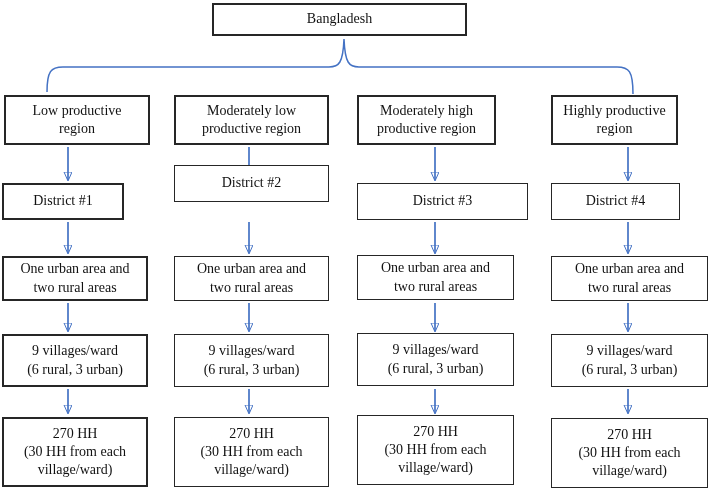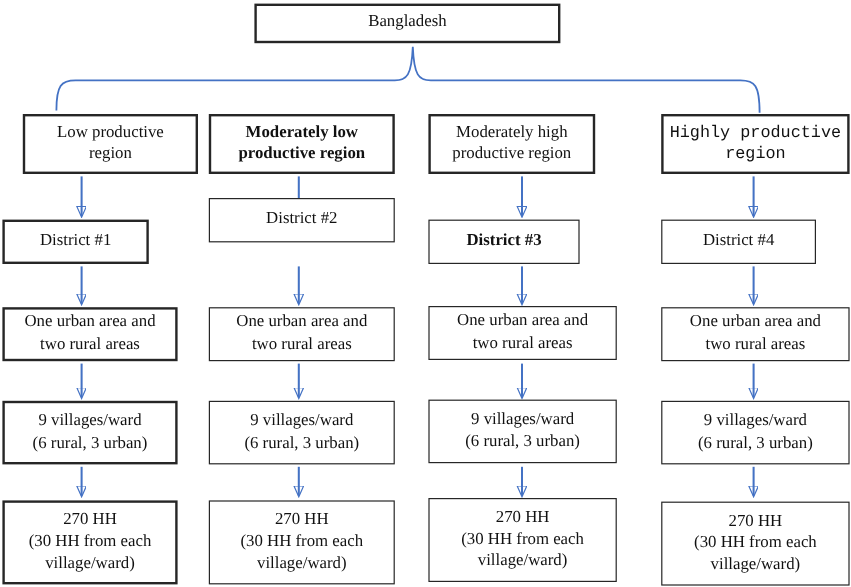--- a/index.html
+++ b/index.html
@@ -54,32 +54,32 @@
     <line x1="628" y1="303" x2="628" y2="331" stroke-width="1.7" marker-end="url(#ah)"></line>
 
     <line x1="68" y1="389" x2="68" y2="413" stroke-width="1.7" marker-end="url(#ah)"></line>
     <line x1="249" y1="389" x2="249" y2="413" stroke-width="1.7" marker-end="url(#ah)"></line>
     <line x1="435" y1="389" x2="435" y2="413" stroke-width="1.7" marker-end="url(#ah)"></line>
     <line x1="628" y1="389" x2="628" y2="413" stroke-width="1.7" marker-end="url(#ah)"></line>
   </svg>
 
   <div class="box" style="left:212px;top:3px;width:255px;height:33px;">Bangladesh</div>
 
-  <div class="box" style="left:19px;top:95px;width:146px;height:50px;">Low productive
+  <div class="box" style="left:4px;top:95px;width:146px;height:50px;">Low productive
 region</div>
-  <div class="box" style="left:174px;top:95px;width:155px;height:50px;font-weight:bold;">Moderately low
+  <div class="box" style="left:174px;top:95px;width:155px;height:50px;">Moderately low
 productive region</div>
   <div class="box" style="left:357px;top:95px;width:139px;height:50px;">Moderately high
 productive region</div>
-  <div class="box" style="left:551px;top:95px;width:157px;height:50px;font-family:Liberation Mono, monospace;">Highly productive
+  <div class="box" style="left:551px;top:95px;width:127px;height:50px;">Highly productive
 region</div>
 
   <div class="box" style="left:2px;top:183px;width:122px;height:37px;">District #1</div>
   <div class="box thin" style="left:174px;top:165px;width:155px;height:37px;">District #2</div>
-  <div class="box thin" style="left:357px;top:183px;width:126px;height:37px;font-weight:bold;">District #3</div>
+  <div class="box thin" style="left:357px;top:183px;width:171px;height:37px;">District #3</div>
   <div class="box thin" style="left:551px;top:183px;width:129px;height:37px;">District #4</div>
 
   <div class="box" style="left:2px;top:256px;width:146px;height:45px;">One urban area and
 two rural areas</div>
   <div class="box thin" style="left:174px;top:256px;width:155px;height:45px;">One urban area and
 two rural areas</div>
   <div class="box thin" style="left:357px;top:255px;width:157px;height:45px;">One urban area and
 two rural areas</div>
   <div class="box thin" style="left:551px;top:256px;width:157px;height:45px;">One urban area and
 two rural areas</div>

